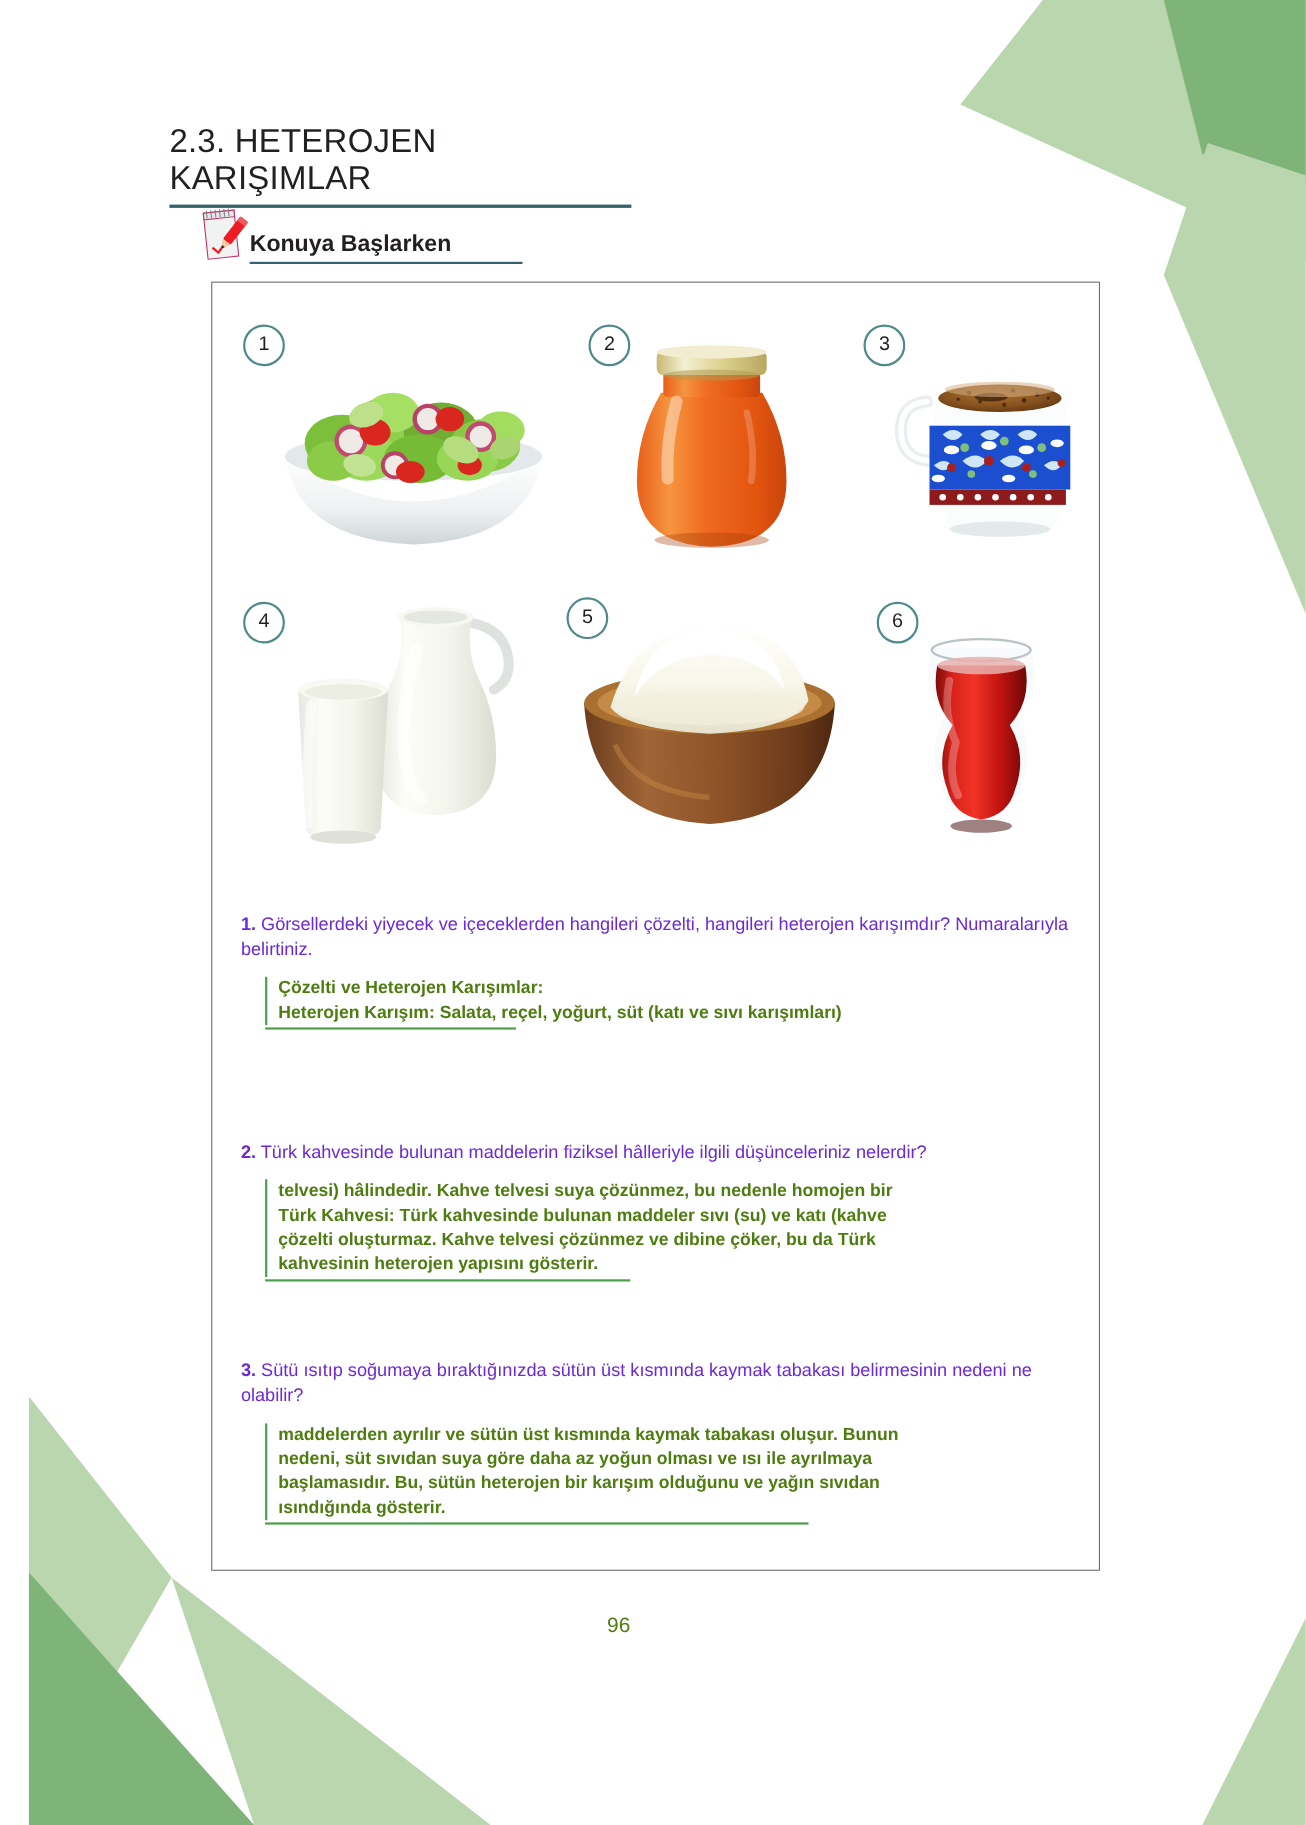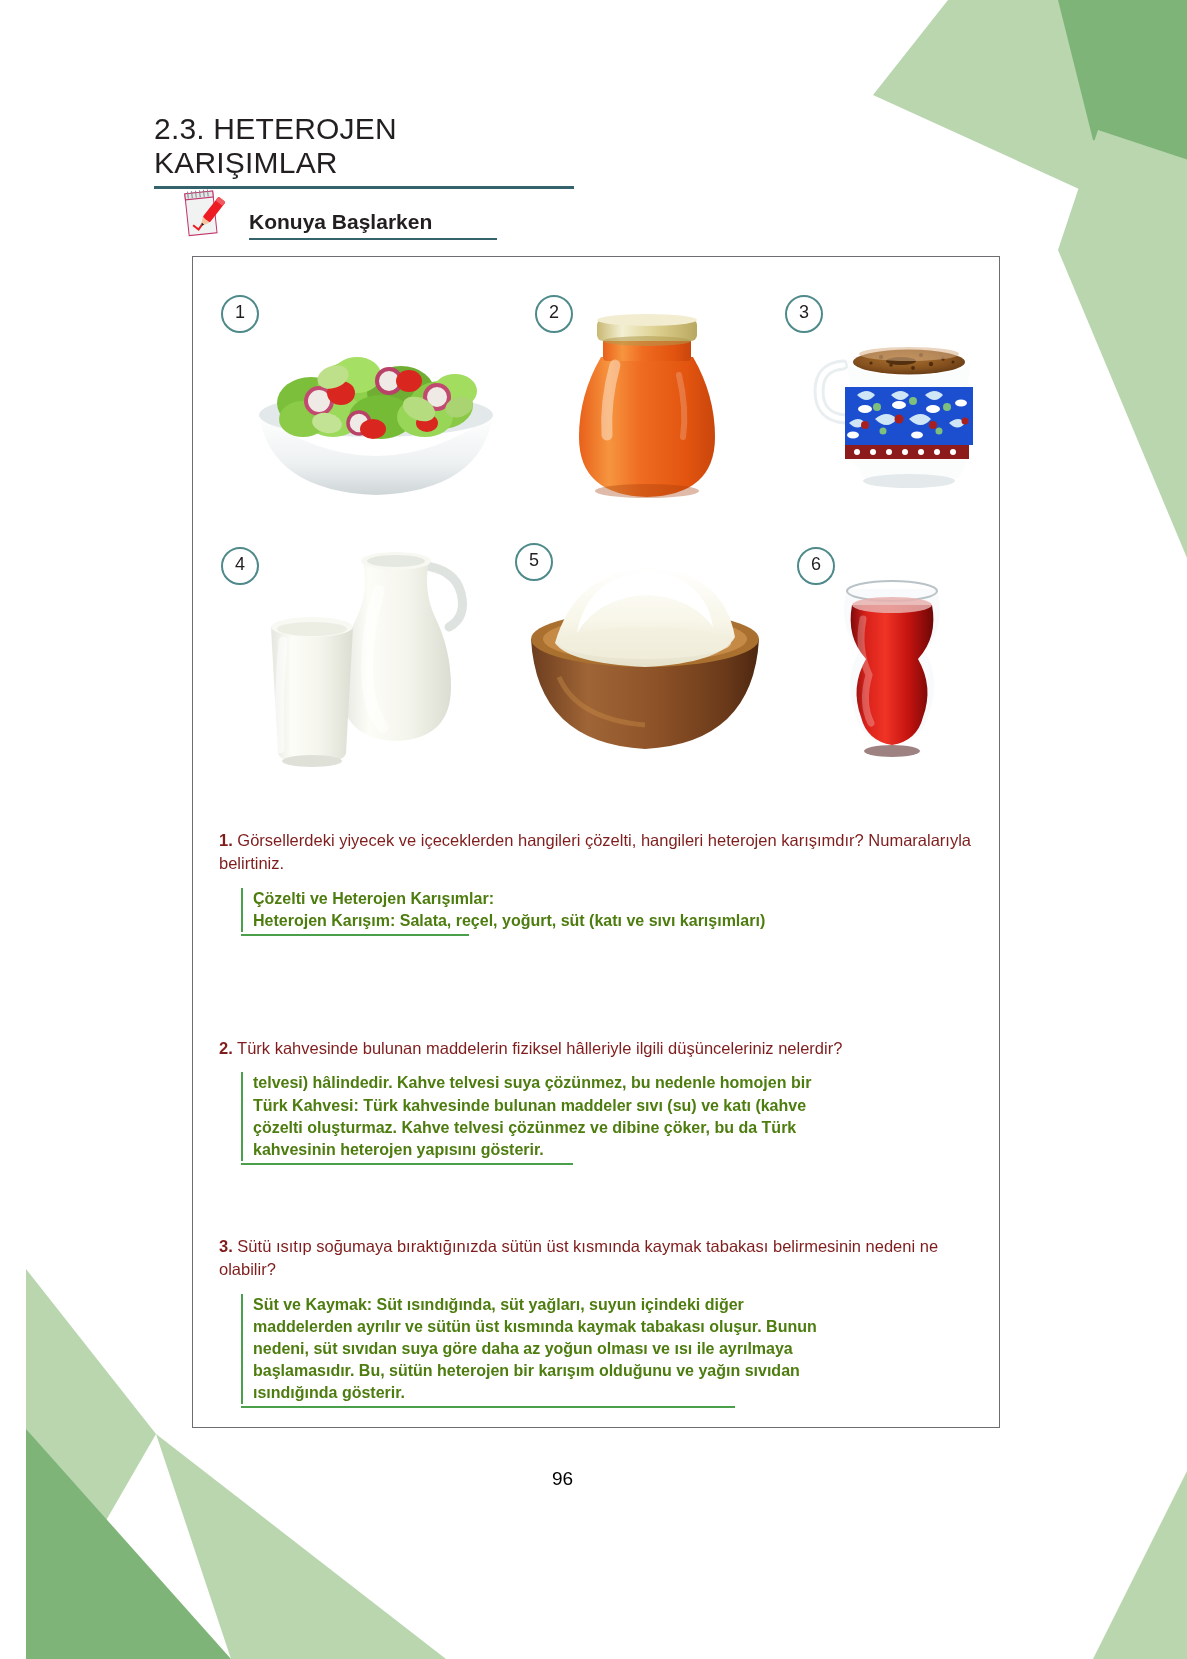--- a/index.html
+++ b/index.html
@@ -52,21 +52,21 @@
     width: 420px;
   }
 
   
   .kb-wrap {
     position: absolute;
     left: 155px;
     top: 186px;
     display: flex;
     align-items: flex-end;
-    gap: 22px;
+    gap: 0;
   }
   .kb-icon { width: 46px; height: 56px; display: block; }
   .kb-textcol { padding-bottom: 2px; }
   .kb-label {
     font-size: 21px;
     font-weight: bold;
     color: #231f20;
     line-height: 1.1;
     white-space: nowrap;
   }
@@ -111,21 +111,21 @@
     z-index: 5;
     font-family: "Liberation Sans", sans-serif;
   }
   .photo { position: absolute; }
 
   
   .q-block { position: absolute; left: 26px; width: 760px; }
   .q-text {
     font-size: 16.5px;
     line-height: 1.42;
-    color: #7f1d1d;
+    color: #6d28d9;
     margin: 0;
   }
   .q-text .qnum { font-weight: bold; }
 
   .answer {
     margin-top: 12px;
     margin-left: 22px;
     border-left: 2px solid #4aa04a;
     padding-left: 10px;
   }
@@ -144,21 +144,21 @@
   }
 
   
   .page-num {
     position: absolute;
     left: 0;
     top: 1468px;
     width: 1073px;
     text-align: center;
     font-size: 19px;
-    color: #000000;
+    color: #4d7c0f;
   }
 </style>
 </head>
 <body>
 
 <div class="page">
 
   <svg class="deco deco-tr" viewBox="0 0 360 700" preserveAspectRatio="none">
     <polygon points="95,0 360,0 360,250 20,95" fill="#b9d6af"></polygon>
     <polygon points="205,0 360,0 360,175 240,140" fill="#7fb479"></polygon>
@@ -449,21 +449,20 @@
         <p>Türk Kahvesi: Türk kahvesinde bulunan maddeler sıvı (su) ve katı (kahve</p>
         <p>çözelti oluşturmaz. Kahve telvesi çözünmez ve dibine çöker, bu da Türk</p>
         <p>kahvesinin heterojen yapısını gösterir.</p>
       </div>
       <div class="answer-underline" style="width:332px;"></div>
     </div>
 
     <div class="q-block" style="top:978px;">
       <p class="q-text"><span class="qnum">3.</span> <span>Sütü ısıtıp soğumaya bıraktığınızda sütün üst kısmında kaymak tabakası belirmesinin nedeni ne olabilir?</span></p>
       <div class="answer">
-        <p>Süt ve Kaymak: Süt ısındığında, süt yağları, suyun içindeki diğer</p>
         <p>maddelerden ayrılır ve sütün üst kısmında kaymak tabakası oluşur. Bunun</p>
         <p>nedeni, süt sıvıdan suya göre daha az yoğun olması ve ısı ile ayrılmaya</p>
         <p>başlamasıdır. Bu, sütün heterojen bir karışım olduğunu ve yağın sıvıdan</p>
         <p>ısındığında gösterir.</p>
       </div>
       <div class="answer-underline" style="width:494px;"></div>
     </div>
 
   </div>
 

